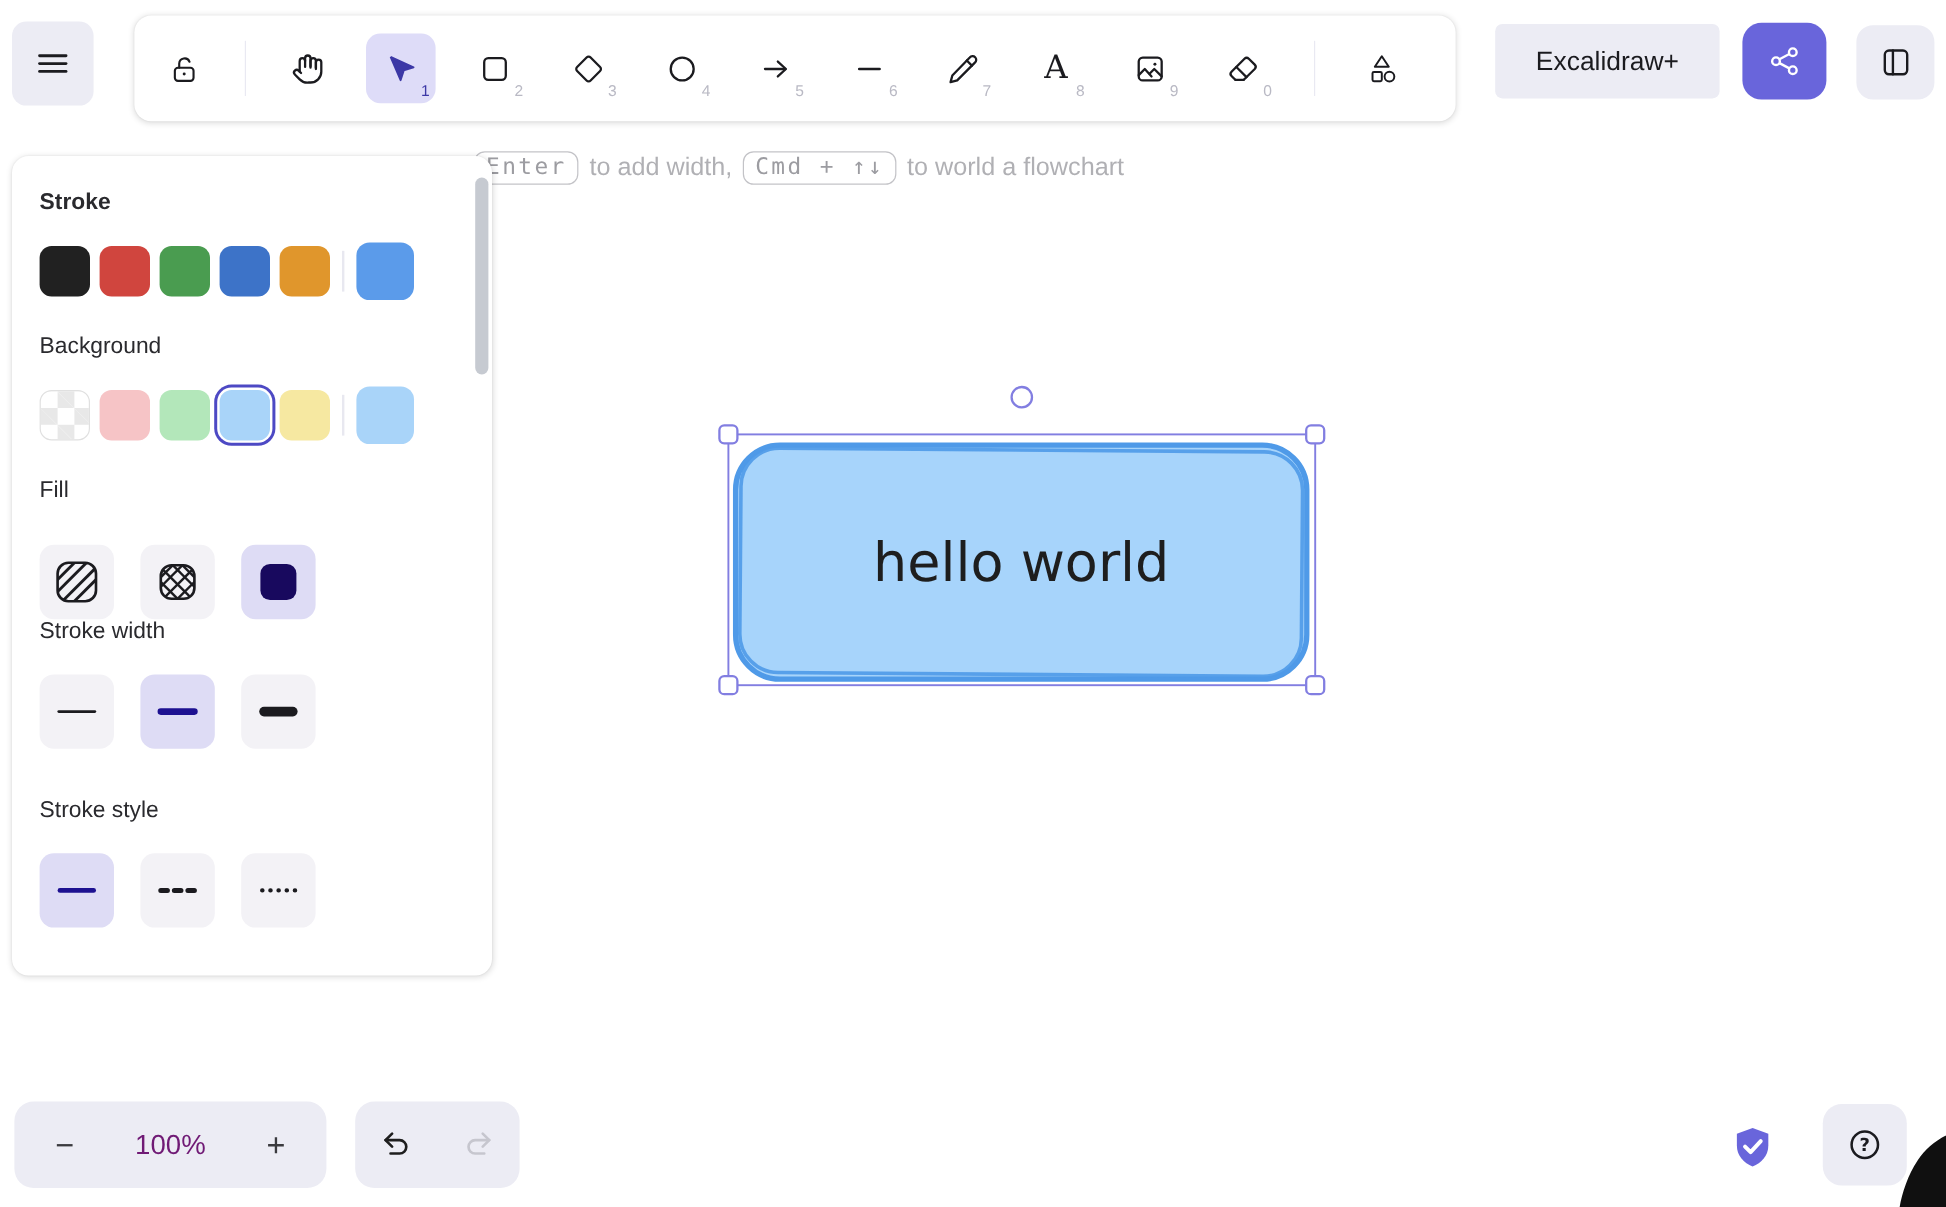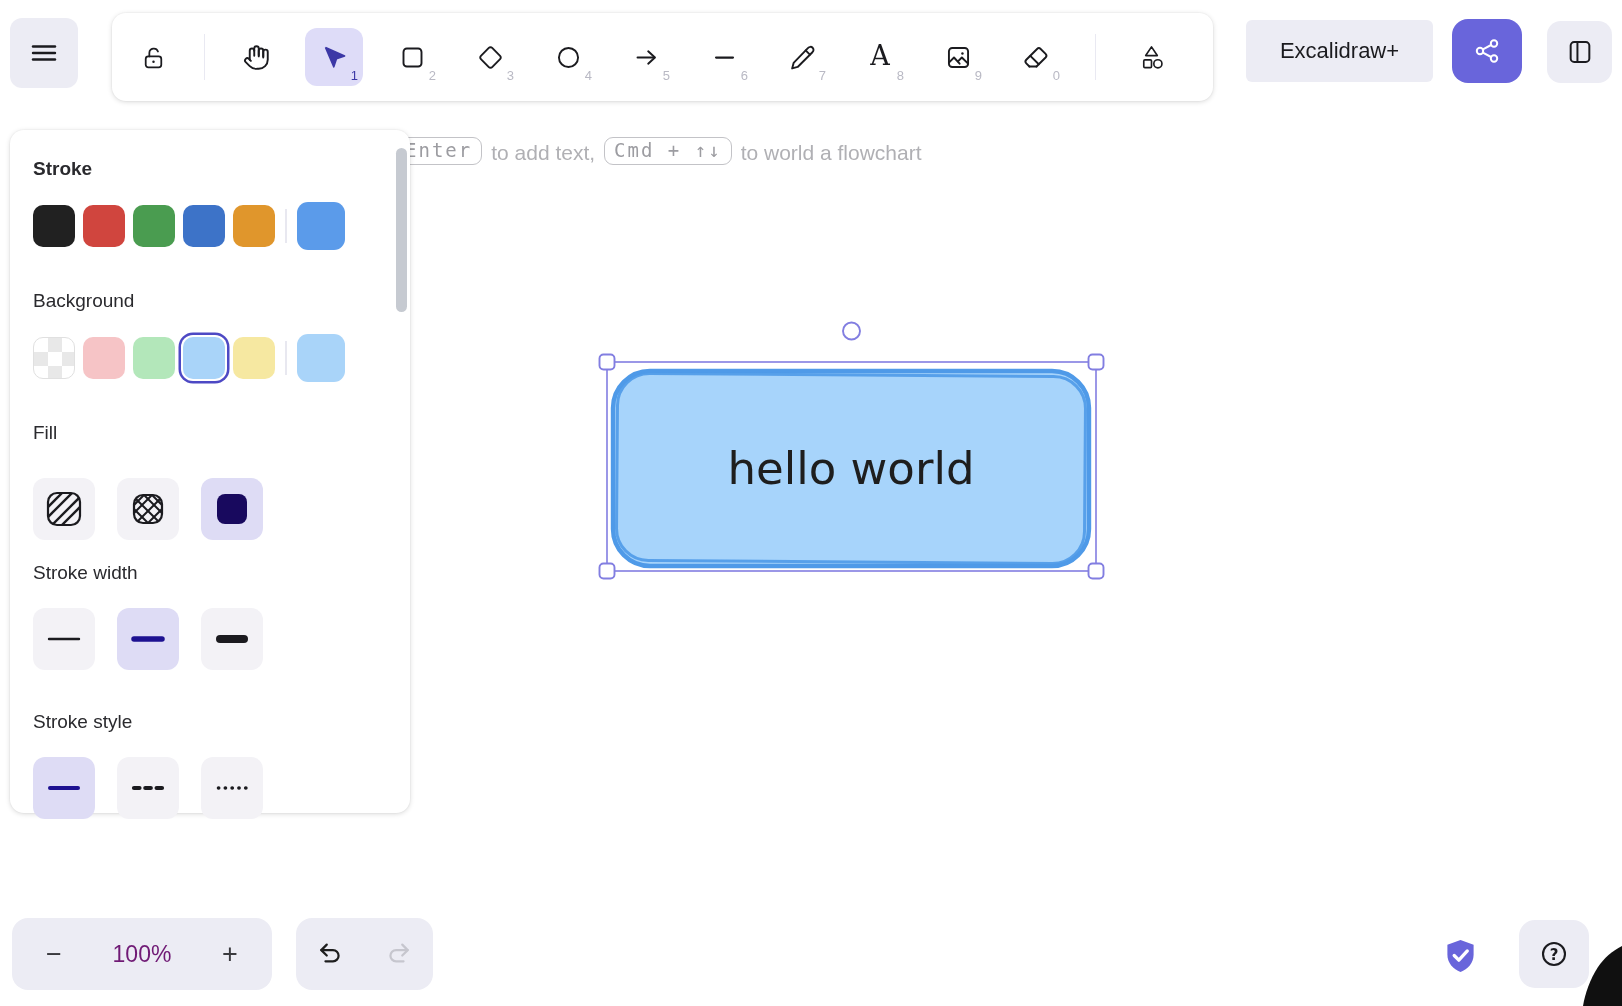--- a/index.html
+++ b/index.html
@@ -49,37 +49,37 @@
   .share-btn { position: absolute; left: 1452px; top: 19px; width: 70px; height: 64px;
     background: #6965db; border-radius: 16px;
     display: flex; align-items: center; justify-content: center; }
   .library-btn { position: absolute; left: 1547px; top: 21px; width: 65px; height: 62px;
     background: #ececf4; border-radius: 14px;
     display: flex; align-items: center; justify-content: center; }
 
   
   .hint {
     position: absolute; left: 395px; top: 126px;
-    display: flex; align-items: flex-end; gap: 9px;
-    font-size: 21px; color: #b0b0b4; white-space: nowrap; margin-top: 11px;
+    display: flex; align-items: center; gap: 9px;
+    font-size: 21px; color: #b0b0b4; white-space: nowrap;
   }
   .key-badge {
     display: inline-flex; align-items: center;
     border: 1.5px solid #c3c3c7; border-radius: 9px;
     padding: 1px 9px 3px;
     font-family: "DejaVu Sans Mono", monospace;
     font-size: 19px; color: #9c9ca1; letter-spacing: 2px;
   }
 
   
   .panel { left: 10px; top: 130px; width: 400px; height: 683px; padding: 0 0 0 23px; }
   .section-label { font-size: 19px; color: #2a2a2e; }
   .lbl-stroke { margin-top: 28px; font-weight: bold; }
-  .lbl-bg, .lbl-fill { margin-top: 40px; }
-  .lbl-width { margin-top: 22px; }
+  .lbl-bg, .lbl-fill { margin-top: 28px; }
+  .lbl-width { }
   .lbl-style { margin-top: 41px; }
   .swatch-row { display: flex; align-items: center; margin-top: 22px; }
   .row-fill { margin-top: 34px; }
   .row-width, .row-style { margin-top: 24px; }
   .swatch {
     width: 42px; height: 42px; border-radius: 10px; margin-right: 8px; flex: 0 0 auto;
   }
   .swatch.transparent {
     border: 1px solid #e0e0e0;
     background-color: #fff;
@@ -264,21 +264,21 @@
 
 <button class="library-btn">
   <svg class="ticon" width="28" height="28" viewBox="0 0 24 24" stroke-width="1.8">
     <rect x="4" y="3.5" width="16" height="17" rx="3"></rect>
     <line x1="9.8" y1="3.5" x2="9.8" y2="20.5"></line>
   </svg>
 </button>
 
 <div class="hint">
   <span class="key-badge">Enter</span>
-  <span>to add text,</span>
+  <span>to add width,</span>
   <span class="key-badge">Cmd + ↑↓</span>
   <span>to world a flowchart</span>
 </div>
 
 <div class="island panel">
 
   <div class="section-label lbl-stroke">Stroke</div>
   <div class="swatch-row">
     <button class="swatch" style="background-color: rgb(33, 33, 33);"></button>
     <button class="swatch" style="background-color: rgb(208, 69, 62);"></button>

